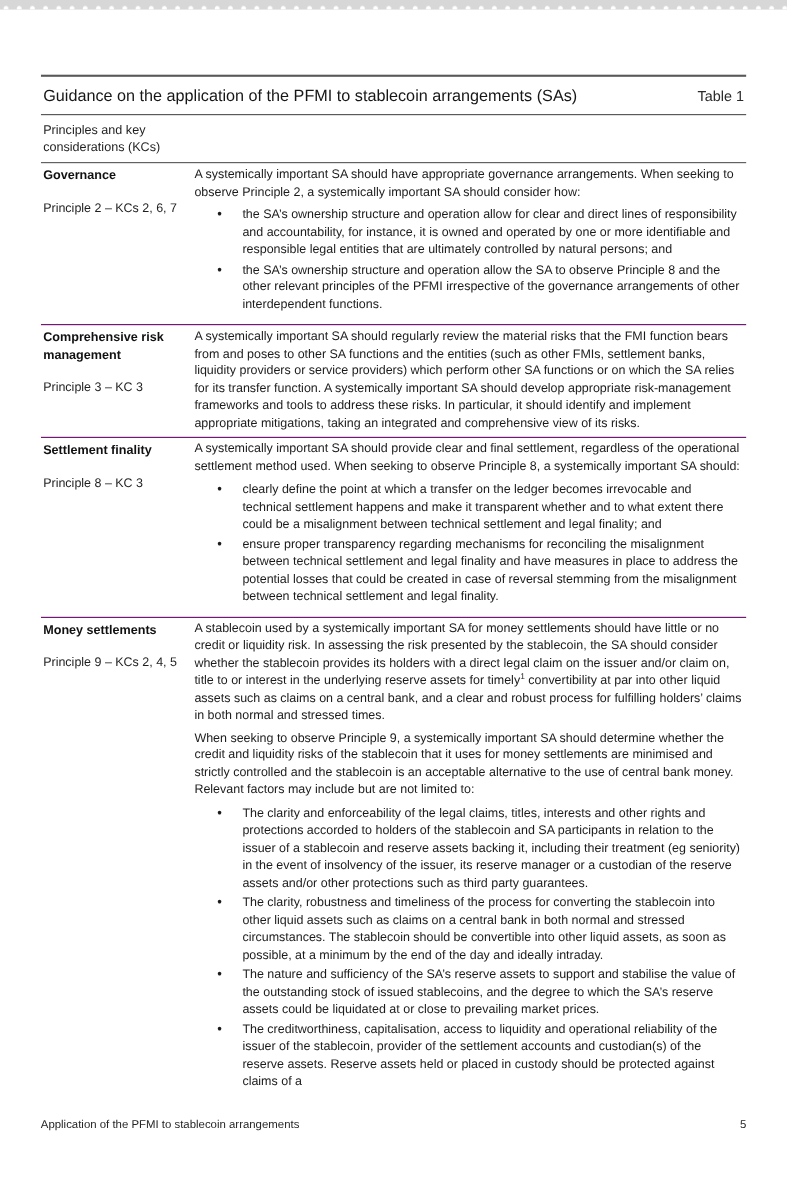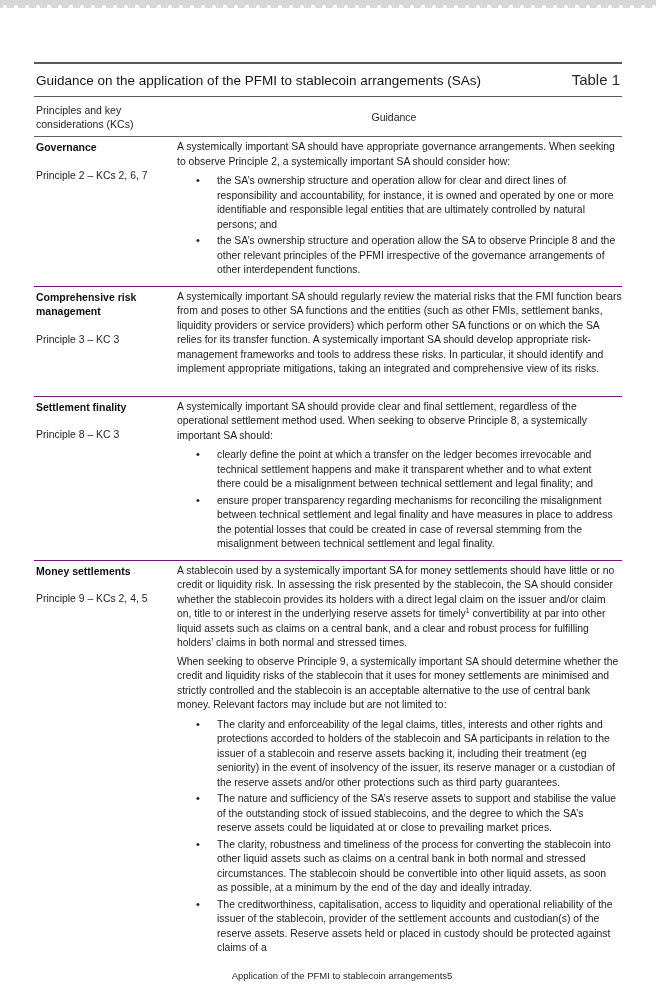--- a/index.html
+++ b/index.html
@@ -18,68 +18,67 @@
     position:absolute; left:34px; right:34px; top:62px; height:961px;
     box-sizing:border-box; overflow:hidden;
     border-bottom:2px solid #4e4e4e;
   }
   .rule-top { border-top:2px solid #585858; }
   .title-row {
     display:flex; justify-content:space-between; align-items:baseline;
     padding:7px 2px 6px 2px;
   }
   .table-title { font-size:13.5px; line-height:18px; color:#161616; }
-  .table-tag { font-size:15px; color:#2a2a2a; white-space:nowrap; margin-left:29px; }
+  .table-tag { font-size:12px; color:#2a2a2a; white-space:nowrap; margin-left:29px; }
   .rule-mid { border-top:1.5px solid #5a5a5a; }
   .header-row {
     display:grid; grid-template-columns:122px 1fr; column-gap:8px;
     padding:6px 0 5px 2px; font-size:10.5px; line-height:14px; color:#1f1f1f;
   }
   .col2-header { text-align:center; align-self:center; }
   .rule-header { border-top:1.5px solid #626262; }
   .trow {
-    display:grid; grid-template-columns:122px 1fr; column-gap:19px;
+    display:grid; grid-template-columns:122px 1fr; column-gap:4px;
     padding:3px 0 3px 2px;
     font-size:10.4px; line-height:14.5px;
   }
   .trow + .trow { border-top:1px solid #701a75; }
   .row-title { font-weight:bold; font-size:10.5px; color:#111; }
   .row-principle { margin-top:14px; color:#1f1f1f; }
   .guidance p { margin:0 0 4px 0; }
-  .guidance p:last-child { margin-bottom:16px; }
+  .guidance p:last-child { margin-bottom:0; }
   ul.bullets { list-style:none; margin:5px; padding:0; }
   ul.bullets li { position:relative; padding-left:35px; margin-top:2px; }
   ul.bullets li::before {
     content:"\2022"; position:absolute; left:14px; top:-1px; font-size:11px;
   }
   sup { font-size:7px; line-height:0; vertical-align:super; }
   .footer {
-    position:absolute; left:34px; right:34px; top:970px;
-    display:flex; justify-content:center; align-items:baseline;
-    font-size:9.5px; color:#252525;margin-left:28px;
+    position:absolute; left:34px; right:34px; top:932px;
+    display:flex; justify-content:space-between; align-items:baseline;
+    font-size:9.5px; color:#252525;
   }
 </style>
 </head>
 <body>
 
 <div class="top-strip"></div>
 
 <div class="table-wrap">
   <div class="rule-top"></div>
 
   <div class="title-row">
     <div class="table-title">Guidance on the application of the PFMI to stablecoin arrangements (SAs)</div>
     <div class="table-tag">Table 1</div>
   </div>
 
   <div class="rule-mid"></div>
 
   <div class="header-row">
     <div class="col1-header">Principles and key considerations (KCs)</div>
-    <div class="col2-header">Guidance</div>
   </div>
 
   <div class="rule-header"></div>
 
   <div class="rows">
 
     <div class="trow">
       <div class="cell-label">
         <div class="row-title">Governance</div>
         <div class="row-principle">Principle 2 – KCs 2, 6, 7</div>
@@ -120,22 +119,22 @@
     <div class="trow">
       <div class="cell-label">
         <div class="row-title">Money settlements</div>
         <div class="row-principle">Principle 9 – KCs 2, 4, 5</div>
       </div>
       <div class="guidance">
         <p><span>A stablecoin used by a systemically important SA for money settlements should have little or no credit or liquidity risk. In assessing the risk presented by the stablecoin, the SA should consider whether the stablecoin provides its holders with a direct legal claim on the issuer and/or claim on, title to or interest in the underlying reserve assets for timely</span><sup>1</sup><span> convertibility at par into other liquid assets such as claims on a central bank, and a clear and robust process for fulfilling holders’ claims in both normal and stressed times.</span></p>
         <p>When seeking to observe Principle 9, a systemically important SA should determine whether the credit and liquidity risks of the stablecoin that it uses for money settlements are minimised and strictly controlled and the stablecoin is an acceptable alternative to the use of central bank money. Relevant factors may include but are not limited to:</p>
         <ul class="bullets">
           <li>The clarity and enforceability of the legal claims, titles, interests and other rights and protections accorded to holders of the stablecoin and SA participants in relation to the issuer of a stablecoin and reserve assets backing it, including their treatment (eg seniority) in the event of insolvency of the issuer, its reserve manager or a custodian of the reserve assets and/or other protections such as third party guarantees.</li>
+          <li>The clarity, robustness and timeliness of the process for converting the stablecoin into other liquid assets such as claims on a central bank in both normal and stressed circumstances. The stablecoin should be convertible into other liquid assets, as soon as possible, at a minimum by the end of the day and ideally intraday.</li>
           <li>The nature and sufficiency of the SA’s reserve assets to support and stabilise the value of the outstanding stock of issued stablecoins, and the degree to which the SA’s reserve assets could be liquidated at or close to prevailing market prices.</li>
-          <li>The clarity, robustness and timeliness of the process for converting the stablecoin into other liquid assets such as claims on a central bank in both normal and stressed circumstances. The stablecoin should be convertible into other liquid assets, as soon as possible, at a minimum by the end of the day and ideally intraday.</li>
           <li>The creditworthiness, capitalisation, access to liquidity and operational reliability of the issuer of the stablecoin, provider of the settlement accounts and custodian(s) of the reserve assets. Reserve assets held or placed in custody should be protected against claims of a</li>
         </ul>
       </div>
     </div>
 
   </div>
 </div>
 
 <div class="footer">
   <span>Application of the PFMI to stablecoin arrangements</span>

